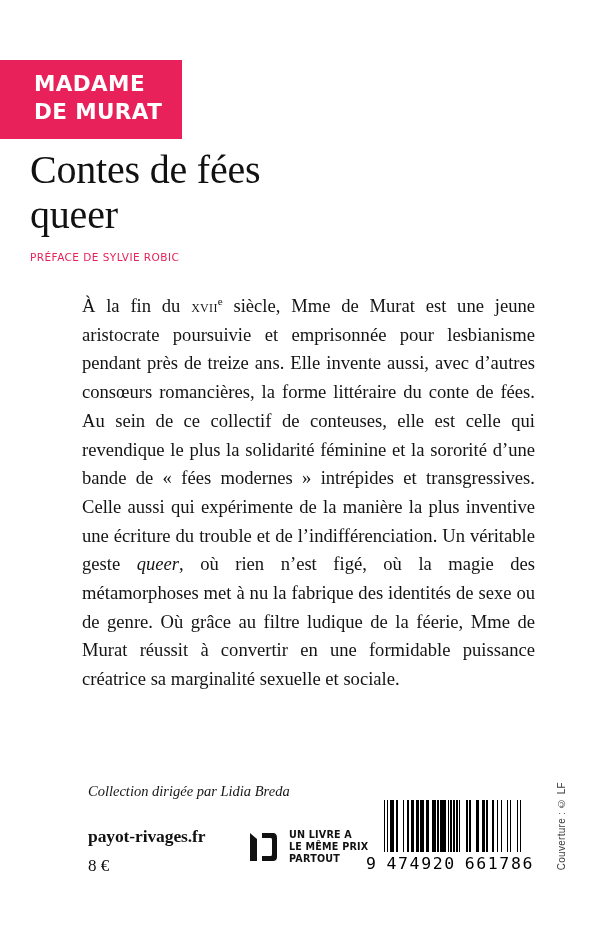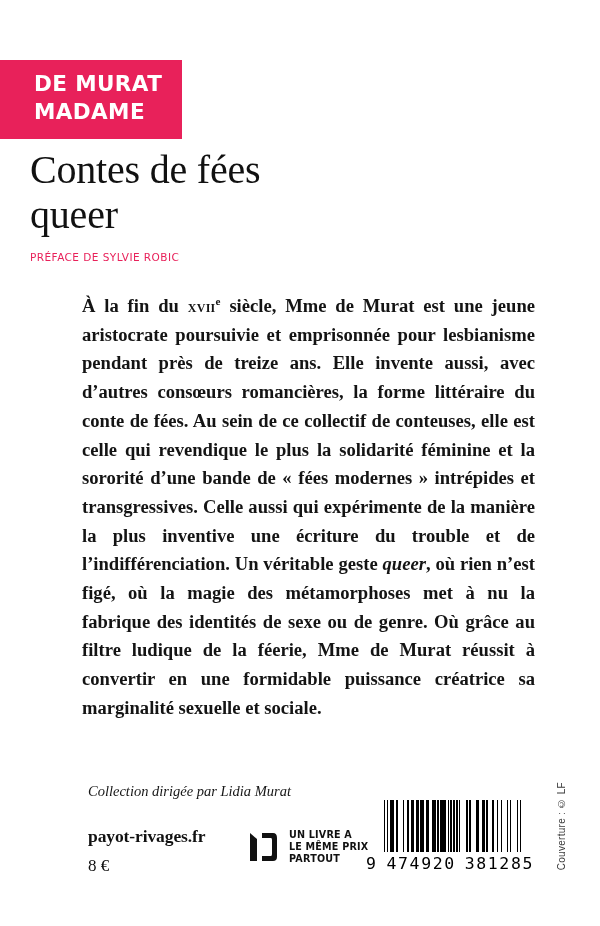--- a/index.html
+++ b/index.html
@@ -67,21 +67,20 @@
     position: absolute;
     left: 82px;
     top: 292px;
     width: 453px;
     font-family: "Liberation Serif", serif;
     font-size: 18.6px;
     line-height: 28.7px;
     color: #141414;
     text-align: justify;
     text-justify: inter-word;
-    font-weight: bold;
   }
   .blurb .sc {
     font-variant: small-caps;
     font-size: 0.94em;
     letter-spacing: 0.3px;
   }
   .blurb sup {
     font-size: 0.6em;
     vertical-align: super;
     line-height: 0;
@@ -183,35 +182,35 @@
     letter-spacing: 0.3px;
     white-space: nowrap;
   }
 </style>
 </head>
 <body>
 
 <div class="cover">
 
   <div class="author-banner">
+    <div class="author-line">MADAME</div>
     <div class="author-line">DE MURAT</div>
-    <div class="author-line">MADAME</div>
   </div>
 
   <div class="title-block">
     <div class="title-line">Contes de fées</div>
     <div class="title-line">queer</div>
     <div class="preface">PRÉFACE DE SYLVIE ROBIC</div>
   </div>
 
   <div class="blurb">
     <span>À la fin du </span><span class="sc">xvii</span><sup>e</sup><span> siècle, Mme de Murat est une jeune aristocrate poursuivie et emprisonnée pour lesbianisme pendant près de treize ans. Elle invente aussi, avec d’autres consœurs romancières, la forme littéraire du conte de fées. Au sein de ce collectif de conteuses, elle est celle qui revendique le plus la solidarité féminine et la sororité d’une bande de « fées modernes » intrépides et transgressives. Celle aussi qui expérimente de la manière la plus inventive une écriture du trouble et de l’indifférenciation. Un véritable geste </span><i>queer</i><span>, où rien n’est figé, où la magie des métamorphoses met à nu la fabrique des identités de sexe ou de genre. Où grâce au filtre ludique de la féerie, Mme de Murat réussit à convertir en une formidable puissance créatrice sa marginalité sexuelle et sociale.</span>
   </div>
 
-  <div class="collection">Collection dirigée par Lidia Murat</div>
+  <div class="collection">Collection dirigée par Lidia Breda</div>
 
   <div class="publisher">
     <div class="site">payot-rivages.fr</div>
     <div class="price">8 €</div>
   </div>
 
   <div class="same-price">
     <svg class="mark" viewBox="0 0 32 40" aria-hidden="true">
       <path d="M2 6 L2 34 L9 34 L9 12 L2 6 Z" fill="#111111"></path>
       <path d="M14 6 L25 6 Q29 6 29 11 L29 30 Q29 34 25 34 L14 34 L14 29 L23 29 Q24 29 24 27 L24 13 Q24 11 23 11 L14 11 Z" fill="#111111"></path>
@@ -281,19 +280,19 @@
         <span style="width: 1.45px; background: transparent;"></span>
         <span style="width: 1.45px; background: rgb(0, 0, 0);"></span>
         <span style="width: 5.8px; background: transparent;"></span>
         <span style="width: 1.45px; background: rgb(0, 0, 0);"></span>
         <span style="width: 1.45px; background: transparent;"></span>
         <span style="width: 1.45px; background: rgb(0, 0, 0);"></span>
       </div>
     <div class="barcode-digits">
       <span class="lead">9</span>
       <span class="grp">474920</span>
-      <span>381285</span>
+      <span>661786</span>
     </div>
   </div>
 
   <div class="credit">Couverture : © LF</div>
 
 </div>
 
 </body></html>

